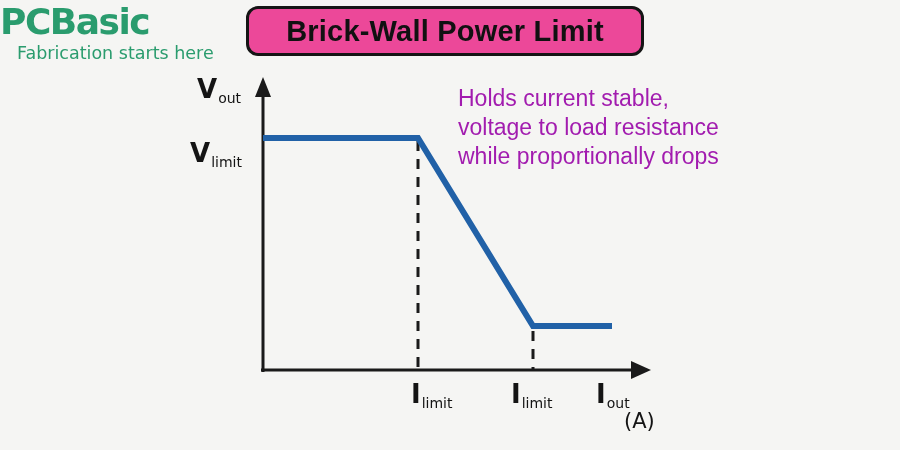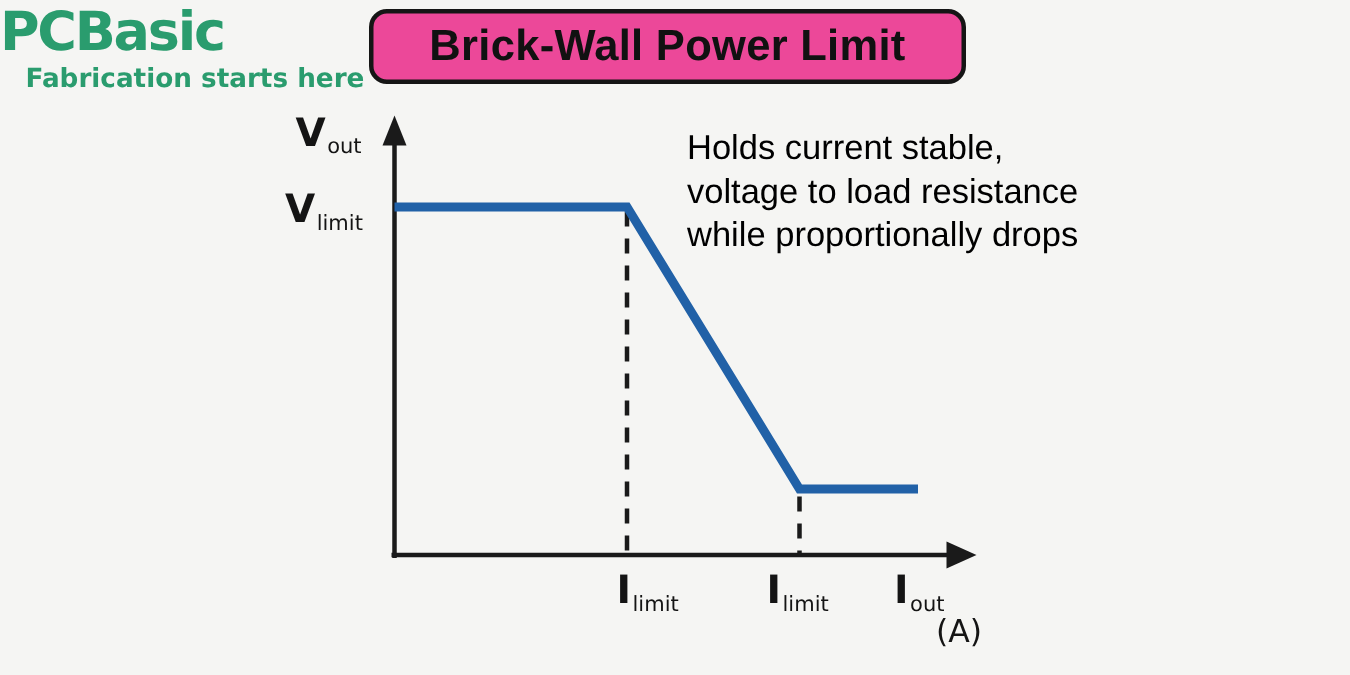--- a/index.html
+++ b/index.html
@@ -22,21 +22,21 @@
     font-size: 36px;
     font-weight: 800;
     letter-spacing: -1.5px;
     color: #2a9c6e;
   }
   .logo-tag {
     position: absolute;
     left: 17px; top: 43px;
     font-family: "DejaVu Sans", sans-serif;
     font-size: 17.5px;
-    font-weight: 700;
+    font-weight: 400;
     color: #2a9c6e;
   }
 
   
   .title-box {
     position: absolute;
     left: 246px; top: 6px;
     width: 398px; height: 50px;
     background: #ec4899;
     border: 3px solid #151515;
@@ -71,41 +71,41 @@
     font-size: 26px;
     font-weight: 700;
   }
   .axis-label .sub {
     font-size: 14px;
     font-weight: 500;
     vertical-align: -5px;
     margin-left: 1px;
   }
   .lbl-v-out   { left: 197px; top: 74px;  }
-  .lbl-v-limit { left: 190px; top: 125px; }
+  .lbl-v-limit { left: 190px; top: 138px; }
   .lbl-i-limit-1 { left: 411px; top: 379px; }
   .lbl-i-limit-2 { left: 511px; top: 379px; }
   .lbl-i-out     { left: 596px; top: 379px; }
   .lbl-unit {
     position: absolute;
     left: 624px; top: 409px;
     font-family: "DejaVu Sans", sans-serif;
     font-size: 21px;
     font-weight: 500;
     color: #141414;
   }
 
   
   .annotation {
     position: absolute;
     left: 458px; top: 84px;
     font-size: 23px;
     line-height: 29px;
     font-weight: 400;
-    color: #000000;
+    color: #a21caf;
     white-space: nowrap;
   }
 </style>
 </head>
 <body>
 
 <div class="canvas">
 
   <div>
     <div class="logo-word">PCBasic</div>

